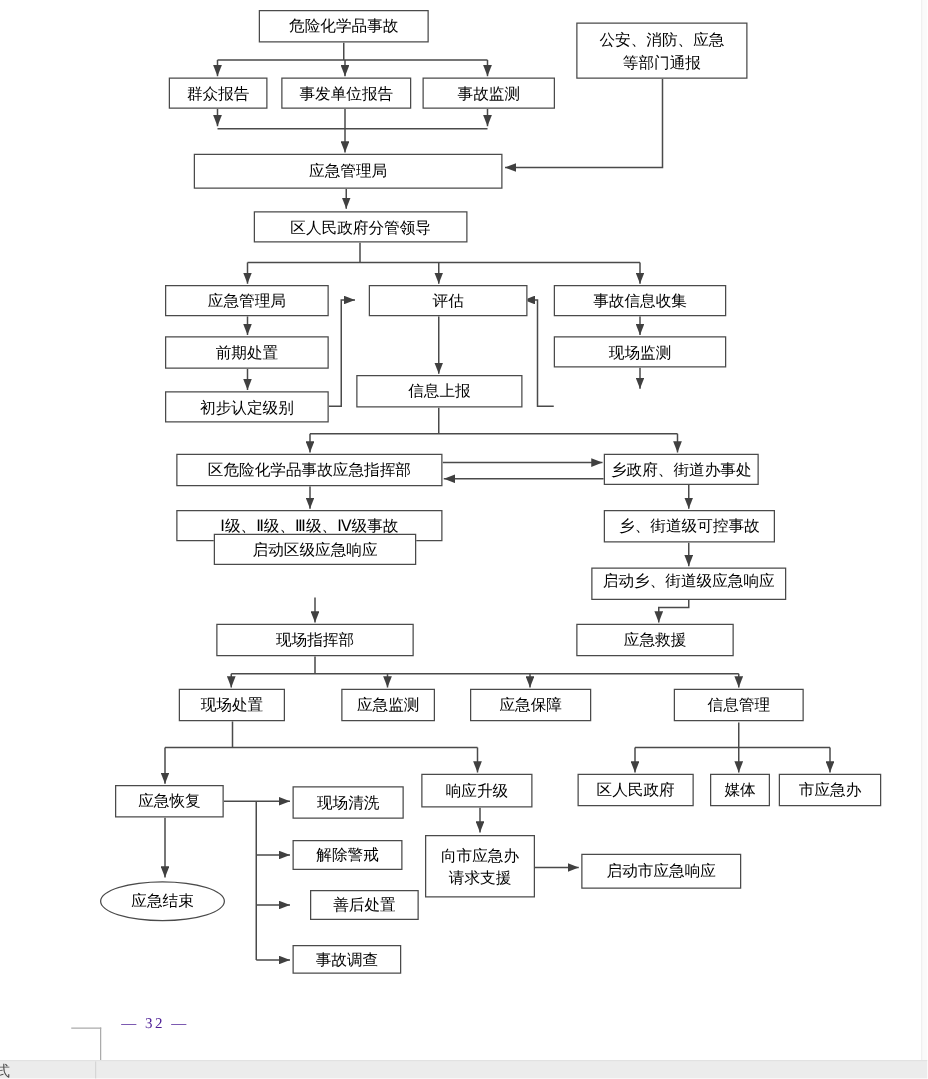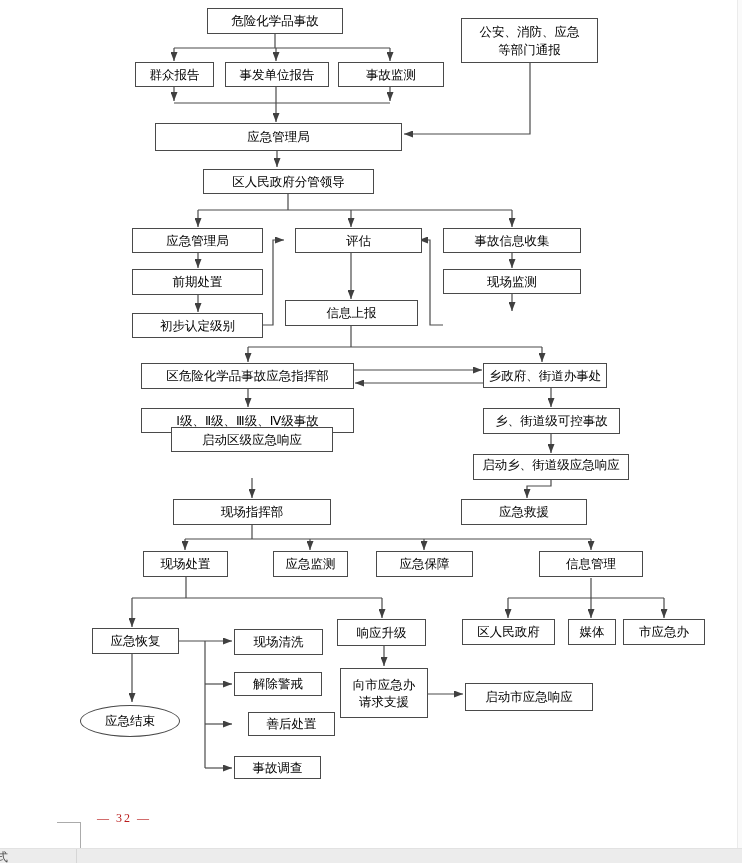--- a/index.html
+++ b/index.html
@@ -12,21 +12,21 @@
   .node{
     position:absolute;border:1px solid #4a4a4a;background:#ffffff;
     display:flex;align-items:center;justify-content:center;text-align:center;
     font-size:12.5px;line-height:1.4;color:#000;white-space:pre-line;
     box-sizing:border-box;z-index:2;
   }
   .ellipse{border-radius:50%;}
   .page-edge{position:absolute;top:0;width:1px;height:848px;background:#ebebeb;}
   .page-right-strip{position:absolute;top:0;left:738px;width:4px;height:848px;background:#fafafa;}
   .footer-pagenum{
-    position:absolute;left:97px;top:811px;color:#b91c1c;
+    position:absolute;left:97px;top:811px;color:#4c1d95;
     font-family:"Liberation Serif","DejaVu Serif",serif;font-size:12px;letter-spacing:2px;
   }
   .frame-mark{
     position:absolute;left:57px;top:822px;width:23px;height:26px;
     border-top:1px solid #ababab;border-right:1px solid #ababab;
   }
   .statusbar{
     position:absolute;left:0;top:848px;width:742px;height:15px;background:#ececec;
     border-top:1px solid #e2e2e2;box-sizing:border-box;overflow:hidden;z-index:3;
   }

